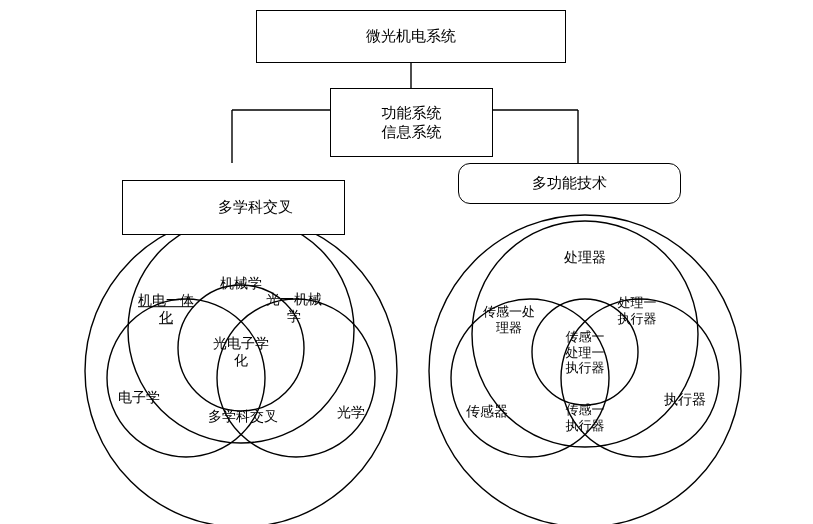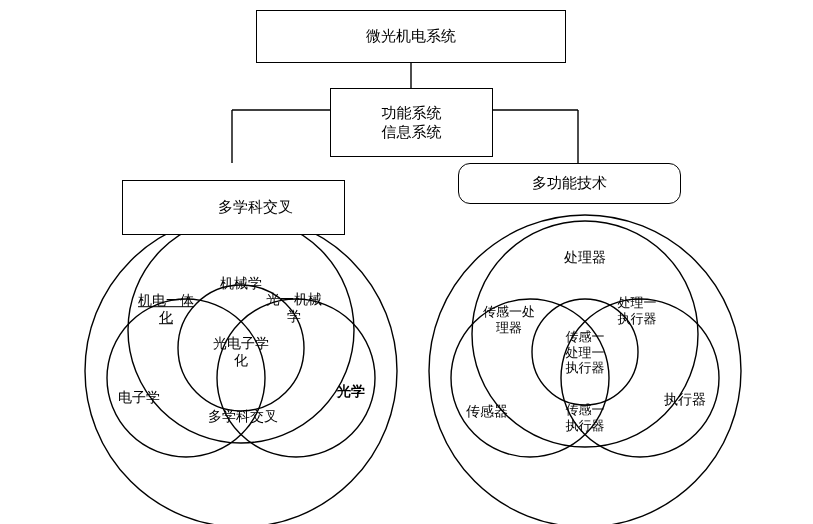--- a/index.html
+++ b/index.html
@@ -96,21 +96,21 @@
 
   <div class="venn-label" style="left:241px; top:251px;margin-top:32px;">机械学</div>
   <div class="venn-label" style="left:166px; top:309px;text-decoration:underline;">机电一体
 化</div>
   <div class="venn-label" style="left:294px; top:308px;">光一机械
 学</div>
   <div class="venn-label" style="left:241px; top:352px;">光电子学
 化</div>
   <div class="venn-label" style="left:139px; top:397px;">电子学</div>
   <div class="venn-label" style="left:243px; top:416px;">多学科交叉</div>
-  <div class="venn-label" style="left:351px; top:391px;font-weight:bold;">光学</div>
+  <div class="venn-label" style="left:351px; top:412px;">光学</div>
 
   <div class="venn-label" style="left:585px; top:257px;">处理器</div>
   <div class="venn-label small" style="left:509px; top:320px;">传感一处
 理器</div>
   <div class="venn-label small" style="left:637px; top:311px;">处理一
 执行器</div>
   <div class="venn-label small" style="left:585px; top:352px;">传感一
 处理一
 执行器</div>
   <div class="venn-label" style="left:487px; top:411px;">传感器</div>

